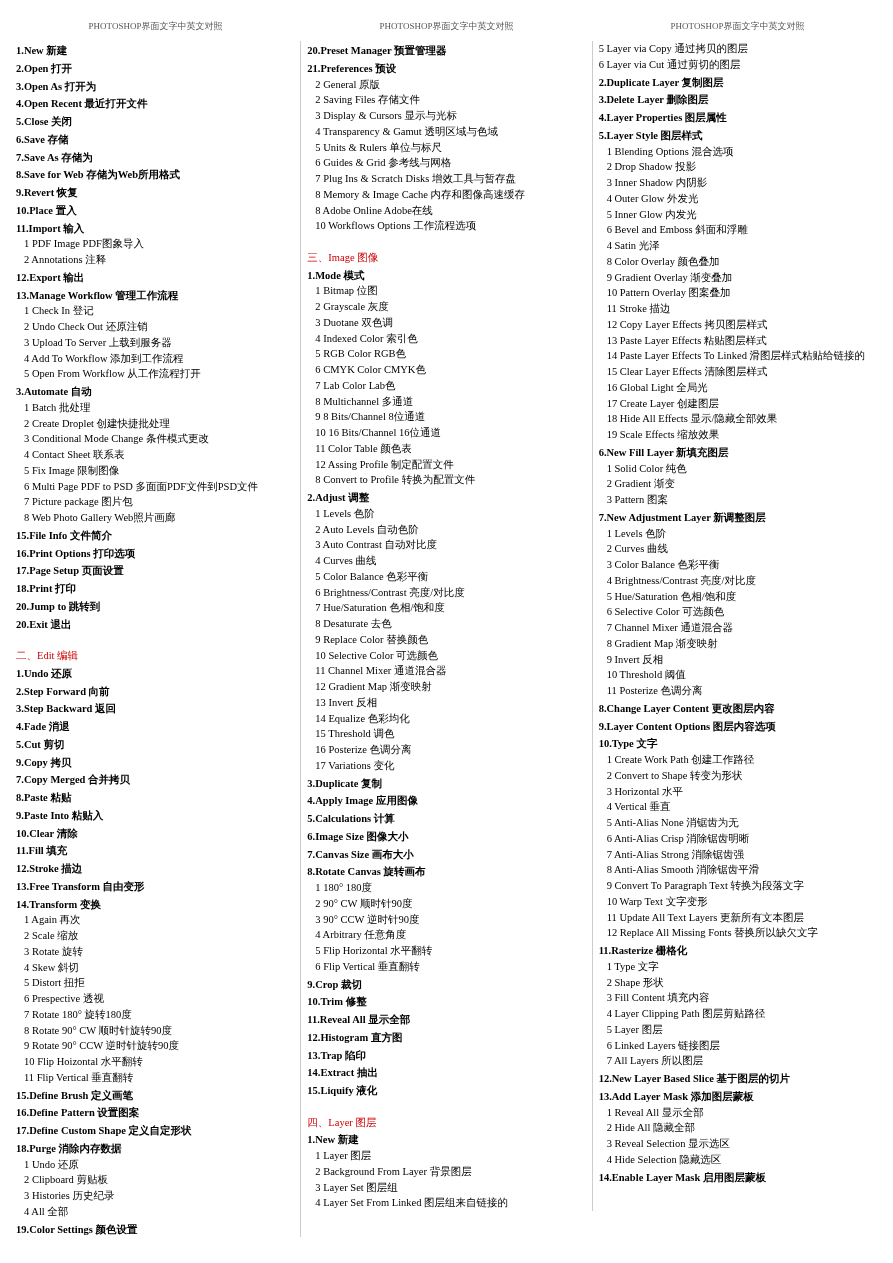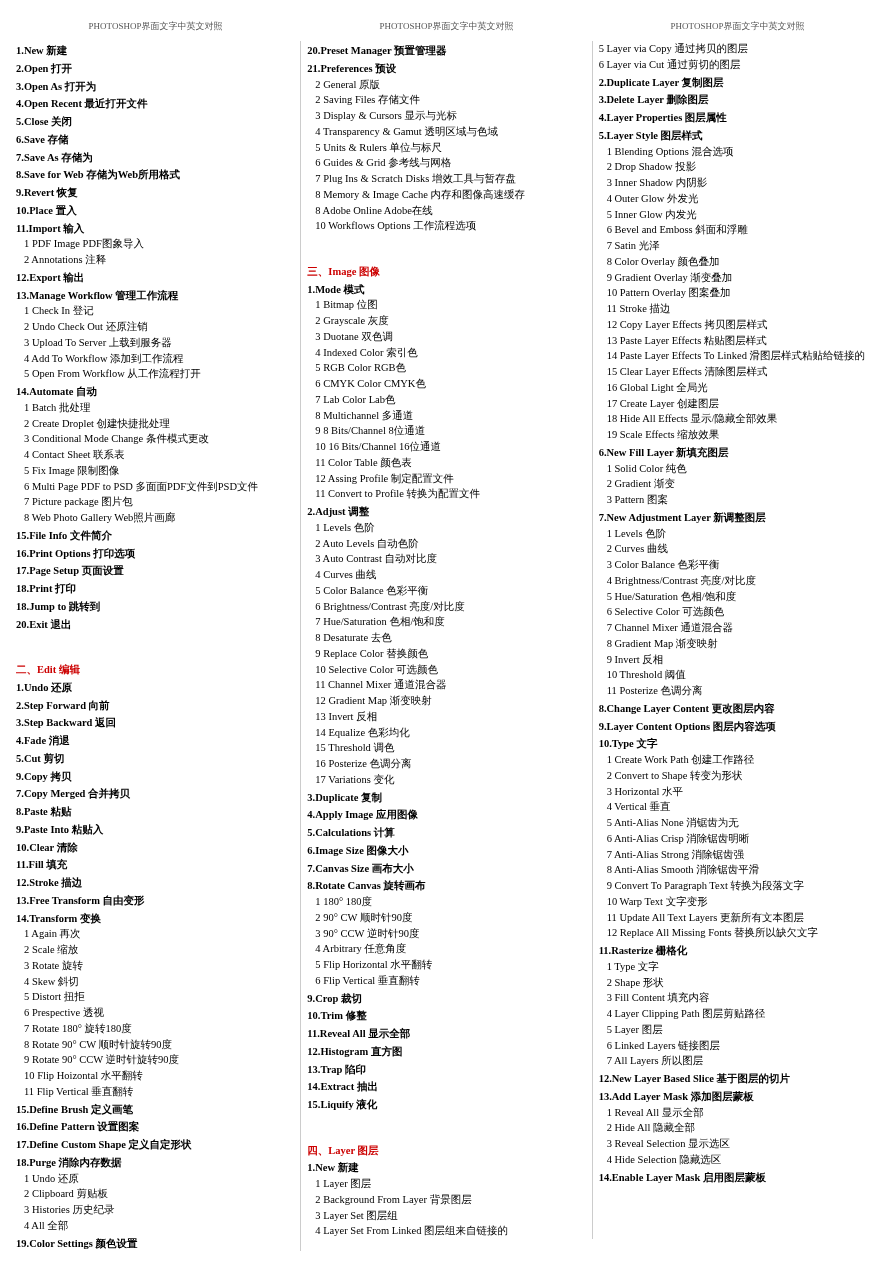--- a/index.html
+++ b/index.html
@@ -38,23 +38,23 @@
     .col {
       flex: 1;
       padding: 0 6px;
       font-size: 10.5px;
       line-height: 1.55;
     }
     .col:not(:last-child) {
       border-right: 1px solid #ccc;
     }
     .section-title {
-      font-weight: bold;
+      font-weight: normal;
       color: #c00;
-      margin-top: 14px;
+      margin-top: 0;
       margin-bottom: 2px;
     }
     .sub-title {
       font-weight: bold;
       margin-top: 2px;
     }
     .indent-1 { padding-left: 8px; }
     p { margin: 0; padding: 0; line-height: 1.5; }
   </style>
 </head>
@@ -81,34 +81,34 @@
         <p class="sub-title">11.Import 输入</p>
         <p class="indent-1">1 PDF Image PDF图象导入</p>
         <p class="indent-1">2 Annotations 注释</p>
         <p class="sub-title">12.Export 输出</p>
         <p class="sub-title">13.Manage Workflow 管理工作流程</p>
         <p class="indent-1">1 Check In 登记</p>
         <p class="indent-1">2 Undo Check Out 还原注销</p>
         <p class="indent-1">3 Upload To Server 上载到服务器</p>
         <p class="indent-1">4 Add To Workflow 添加到工作流程</p>
         <p class="indent-1">5 Open From Workflow 从工作流程打开</p>
-        <p class="sub-title">14.Automate 自动</p>
+        <p class="sub-title">3.Automate 自动</p>
         <p class="indent-1">1 Batch 批处理</p>
         <p class="indent-1">2 Create Droplet 创建快捷批处理</p>
         <p class="indent-1">3 Conditional Mode Change 条件模式更改</p>
         <p class="indent-1">4 Contact Sheet 联系表</p>
         <p class="indent-1">5 Fix Image 限制图像</p>
         <p class="indent-1">6 Multi Page PDF to PSD 多面面PDF文件到PSD文件</p>
         <p class="indent-1">7 Picture package 图片包</p>
         <p class="indent-1">8 Web Photo Gallery Web照片画廊</p>
         <p class="sub-title">15.File Info 文件简介</p>
         <p class="sub-title">16.Print Options 打印选项</p>
         <p class="sub-title">17.Page Setup 页面设置</p>
         <p class="sub-title">18.Print 打印</p>
-        <p class="sub-title">18.Jump to 跳转到</p>
+        <p class="sub-title">20.Jump to 跳转到</p>
         <p class="sub-title">20.Exit 退出</p>
         <p>&nbsp;</p>
         <p class="section-title">二、Edit 编辑</p>
         <p class="sub-title">1.Undo 还原</p>
         <p class="sub-title">2.Step Forward 向前</p>
         <p class="sub-title">3.Step Backward 返回</p>
         <p class="sub-title">4.Fade 消退</p>
         <p class="sub-title">5.Cut 剪切</p>
         <p class="sub-title">9.Copy 拷贝</p>
         <p class="sub-title">7.Copy Merged 合并拷贝</p>
@@ -161,21 +161,21 @@
         <p class="indent-1">3 Duotane 双色调</p>
         <p class="indent-1">4 Indexed Color 索引色</p>
         <p class="indent-1">5 RGB Color RGB色</p>
         <p class="indent-1">6 CMYK Color CMYK色</p>
         <p class="indent-1">7 Lab Color Lab色</p>
         <p class="indent-1">8 Multichannel 多通道</p>
         <p class="indent-1">9 8 Bits/Channel 8位通道</p>
         <p class="indent-1">10 16 Bits/Channel 16位通道</p>
         <p class="indent-1">11 Color Table 颜色表</p>
         <p class="indent-1">12 Assing Profile 制定配置文件</p>
-        <p class="indent-1">11 Convert to Profile 转换为配置文件</p>
+        <p class="indent-1">8 Convert to Profile 转换为配置文件</p>
         <p class="sub-title">2.Adjust 调整</p>
         <p class="indent-1">1 Levels 色阶</p>
         <p class="indent-1">2 Auto Levels 自动色阶</p>
         <p class="indent-1">3 Auto Contrast 自动对比度</p>
         <p class="indent-1">4 Curves 曲线</p>
         <p class="indent-1">5 Color Balance 色彩平衡</p>
         <p class="indent-1">6 Brightness/Contrast 亮度/对比度</p>
         <p class="indent-1">7 Hue/Saturation 色相/饱和度</p>
         <p class="indent-1">8 Desaturate 去色</p>
         <p class="indent-1">9 Replace Color 替换颜色</p>
@@ -220,21 +220,21 @@
         <p class="sub-title">2.Duplicate Layer 复制图层</p>
         <p class="sub-title">3.Delete Layer 删除图层</p>
         <p class="sub-title">4.Layer Properties 图层属性</p>
         <p class="sub-title">5.Layer Style 图层样式</p>
         <p class="indent-1">1 Blending Options 混合选项</p>
         <p class="indent-1">2 Drop Shadow 投影</p>
         <p class="indent-1">3 Inner Shadow 内阴影</p>
         <p class="indent-1">4 Outer Glow 外发光</p>
         <p class="indent-1">5 Inner Glow 内发光</p>
         <p class="indent-1">6 Bevel and Emboss 斜面和浮雕</p>
-        <p class="indent-1">7 Satin 光泽</p>
+        <p class="indent-1">4 Satin 光泽</p>
         <p class="indent-1">8 Color Overlay 颜色叠加</p>
         <p class="indent-1">9 Gradient Overlay 渐变叠加</p>
         <p class="indent-1">10 Pattern Overlay 图案叠加</p>
         <p class="indent-1">11 Stroke 描边</p>
         <p class="indent-1">12 Copy Layer Effects 拷贝图层样式</p>
         <p class="indent-1">13 Paste Layer Effects 粘贴图层样式</p>
         <p class="indent-1">14 Paste Layer Effects To Linked 滑图层样式粘贴给链接的</p>
         <p class="indent-1">15 Clear Layer Effects 清除图层样式</p>
         <p class="indent-1">16 Global Light 全局光</p>
         <p class="indent-1">17 Create Layer 创建图层</p>

